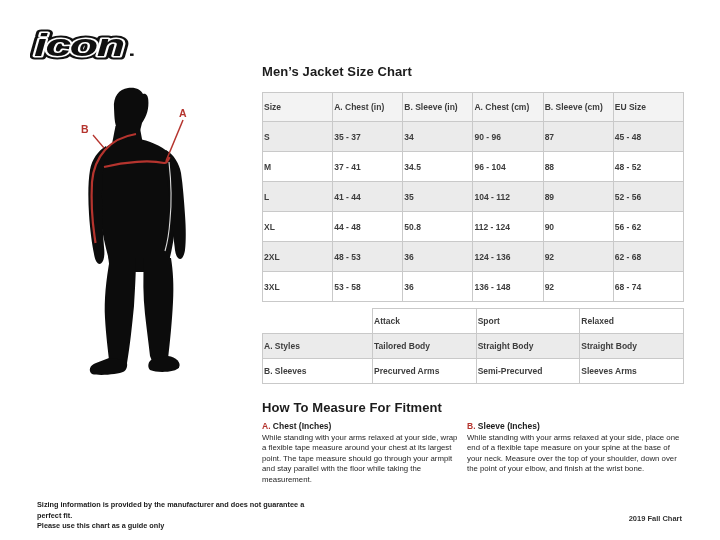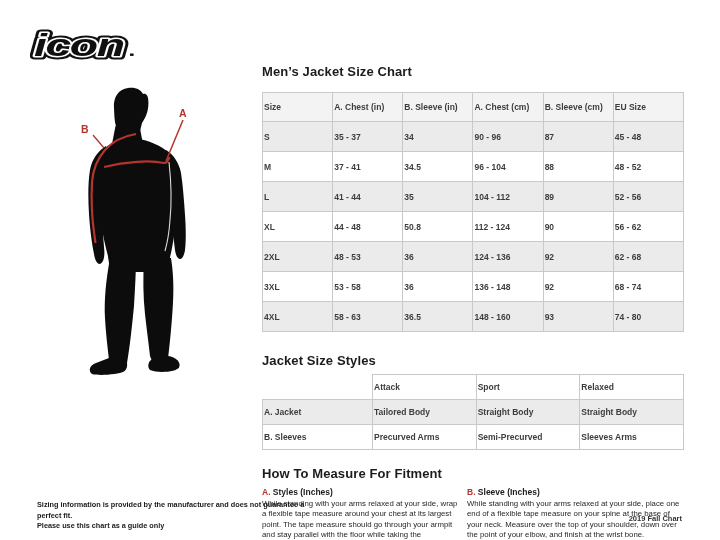--- a/index.html
+++ b/index.html
@@ -171,69 +171,60 @@
             <td>62 - 68</td>
           </tr>
           <tr>
             <td>3XL</td>
             <td>53 - 58</td>
             <td>36</td>
             <td>136 - 148</td>
             <td>92</td>
             <td>68 - 74</td>
           </tr>
-          <tr>
-            <td>4XL</td>
-            <td>58 - 63</td>
-            <td>36.5</td>
-            <td>148 - 160</td>
-            <td>93</td>
-            <td>74 - 80</td>
-          </tr>
         </tbody>
     </table>
 
-    <h2 class="section-title title-styles">Jacket Size Styles</h2>
 
     <table class="styles-table">
       <colgroup>
           <col style="width:110px">
           <col>
           <col>
           <col>
         </colgroup>
       <thead>
         <tr>
             <th class="ghost"></th>
             <th>Attack</th>
             <th>Sport</th>
             <th>Relaxed</th>
           </tr>
       </thead>
       <tbody>
           <tr>
-            <td>A. Jacket</td>
+            <td>A. Styles</td>
             <td>Tailored Body</td>
             <td>Straight Body</td>
             <td>Straight Body</td>
           </tr>
           <tr>
             <td>B. Sleeves</td>
             <td>Precurved Arms</td>
             <td>Semi-Precurved</td>
             <td>Sleeves Arms</td>
           </tr>
         </tbody>
     </table>
 
     <h2 class="section-title title-measure">How To Measure For Fitment</h2>
 
     <div class="measure-row">
       <div class="measure-col-a">
-        <p class="measure-heading"><span class="red-prefix">A.</span><span> Styles (Inches)</span></p>
+        <p class="measure-heading"><span class="red-prefix">A.</span><span> Chest (Inches)</span></p>
         <p class="measure-text">While standing with your arms relaxed at your side, wrap a flexible tape measure around your chest at its largest point. The tape measure should go through your armpit and stay parallel with the floor while taking the measurement.</p>
       </div>
       <div class="measure-col-b">
         <p class="measure-heading"><span class="red-prefix">B.</span><span> Sleeve (Inches)</span></p>
         <p class="measure-text">While standing with your arms relaxed at your side, place one end of a flexible tape measure on your spine at the base of your neck. Measure over the top of your shoulder, down over the point of your elbow, and finish at the wrist bone.</p>
       </div>
     </div>
 
     <div class="chart-version">2019 Fall Chart</div>
   </div>

